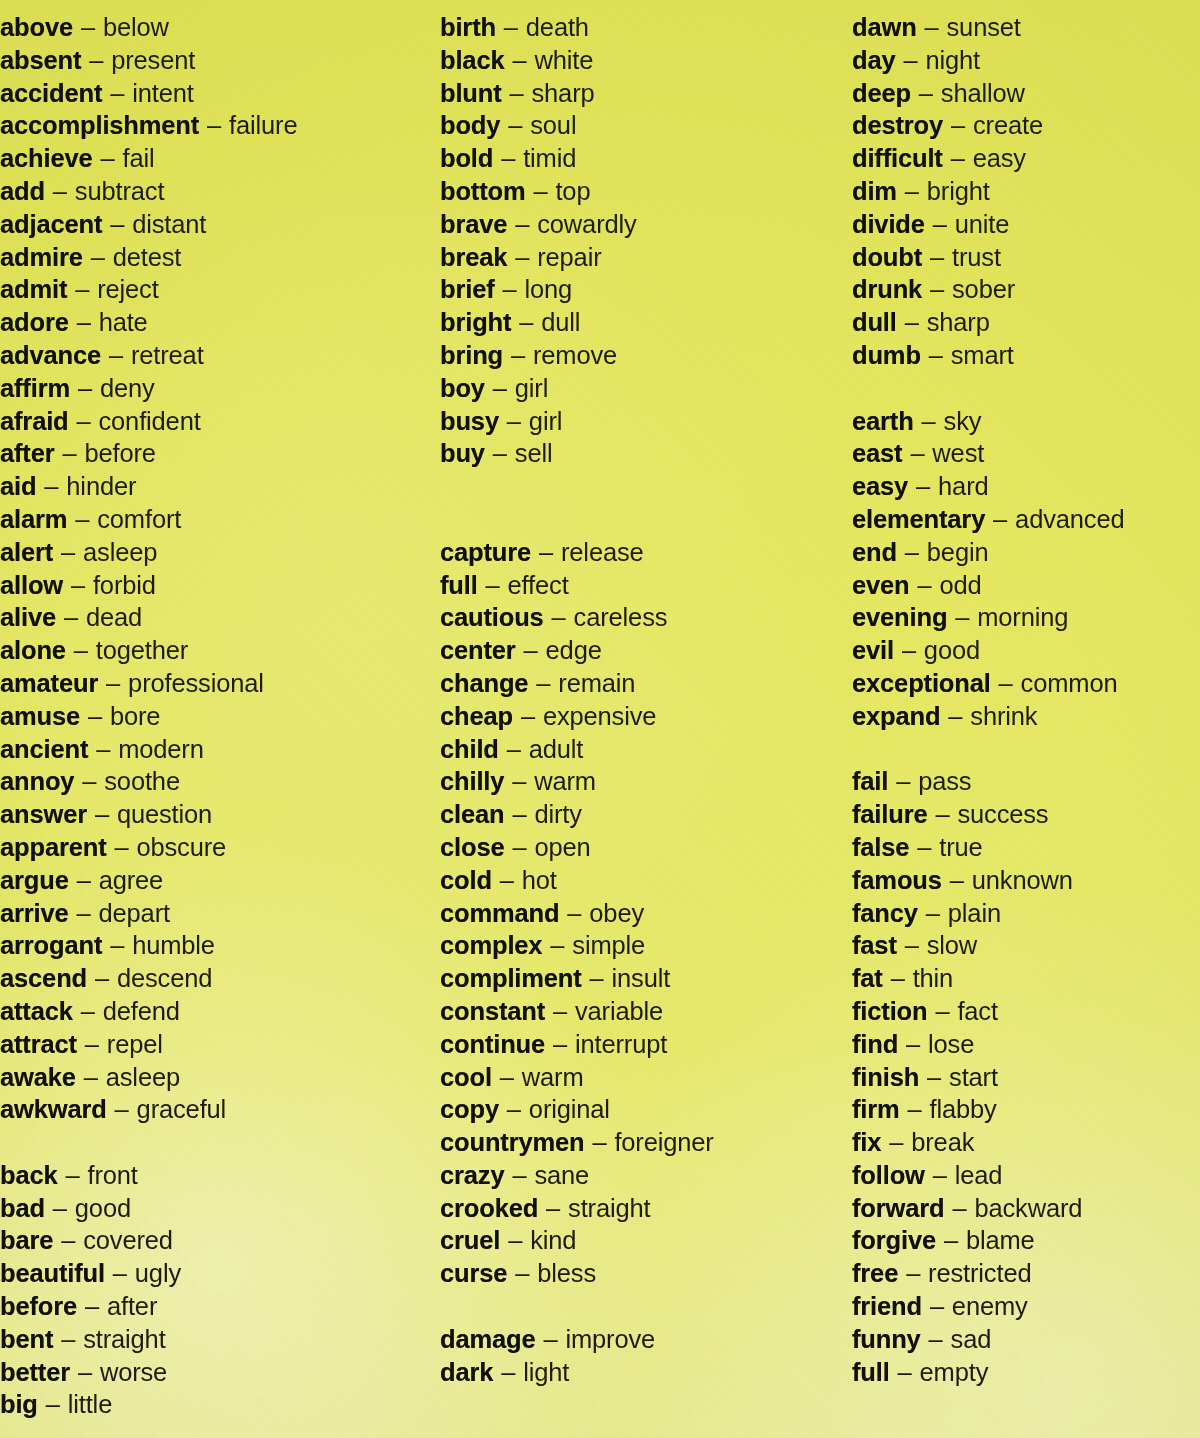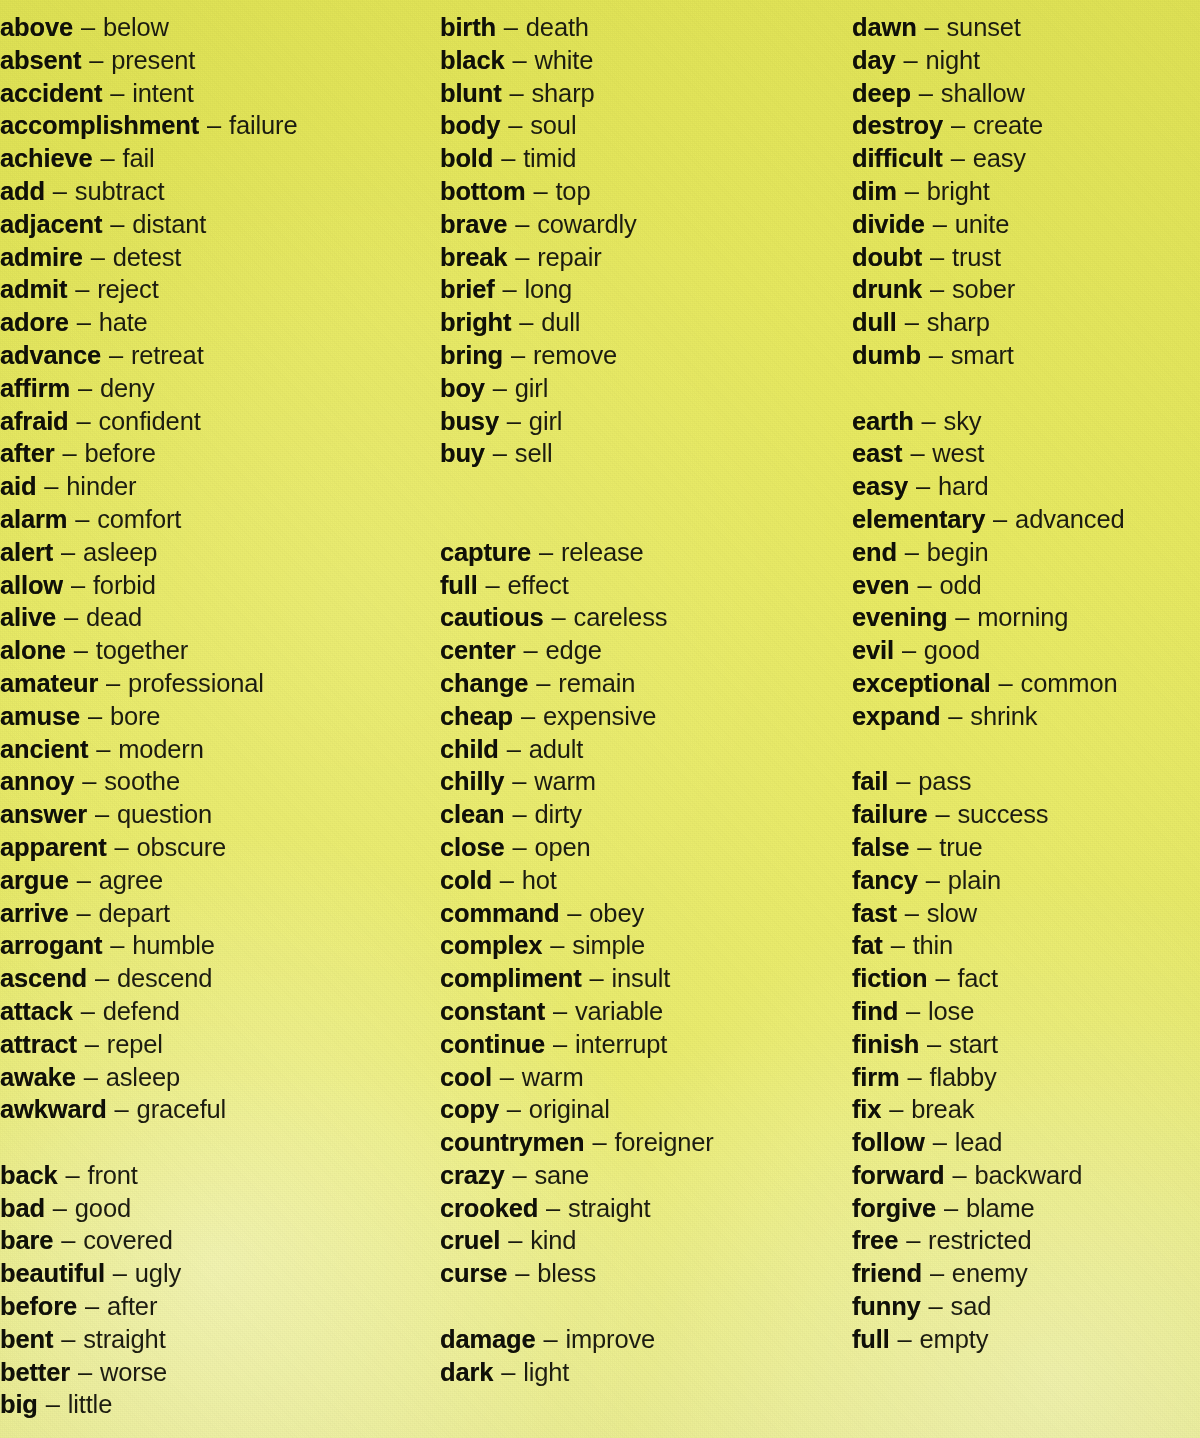--- a/index.html
+++ b/index.html
@@ -193,20 +193,21 @@
       <div class="entry"><span class="term">end</span> <span class="dash">–</span> <span class="opposite">begin</span></div>
       <div class="entry"><span class="term">even</span> <span class="dash">–</span> <span class="opposite">odd</span></div>
       <div class="entry"><span class="term">evening</span> <span class="dash">–</span> <span class="opposite">morning</span></div>
       <div class="entry"><span class="term">evil</span> <span class="dash">–</span> <span class="opposite">good</span></div>
       <div class="entry"><span class="term">exceptional</span> <span class="dash">–</span> <span class="opposite">common</span></div>
       <div class="entry"><span class="term">expand</span> <span class="dash">–</span> <span class="opposite">shrink</span></div>
       <div class="entry spacer"></div>
       <div class="entry"><span class="term">fail</span> <span class="dash">–</span> <span class="opposite">pass</span></div>
       <div class="entry"><span class="term">failure</span> <span class="dash">–</span> <span class="opposite">success</span></div>
       <div class="entry"><span class="term">false</span> <span class="dash">–</span> <span class="opposite">true</span></div>
+      <div class="entry"><span class="term">famous</span> <span class="dash">–</span> <span class="opposite">unknown</span></div>
       <div class="entry"><span class="term">fancy</span> <span class="dash">–</span> <span class="opposite">plain</span></div>
       <div class="entry"><span class="term">fast</span> <span class="dash">–</span> <span class="opposite">slow</span></div>
       <div class="entry"><span class="term">fat</span> <span class="dash">–</span> <span class="opposite">thin</span></div>
       <div class="entry"><span class="term">fiction</span> <span class="dash">–</span> <span class="opposite">fact</span></div>
       <div class="entry"><span class="term">find</span> <span class="dash">–</span> <span class="opposite">lose</span></div>
       <div class="entry"><span class="term">finish</span> <span class="dash">–</span> <span class="opposite">start</span></div>
       <div class="entry"><span class="term">firm</span> <span class="dash">–</span> <span class="opposite">flabby</span></div>
       <div class="entry"><span class="term">fix</span> <span class="dash">–</span> <span class="opposite">break</span></div>
       <div class="entry"><span class="term">follow</span> <span class="dash">–</span> <span class="opposite">lead</span></div>
       <div class="entry"><span class="term">forward</span> <span class="dash">–</span> <span class="opposite">backward</span></div>

